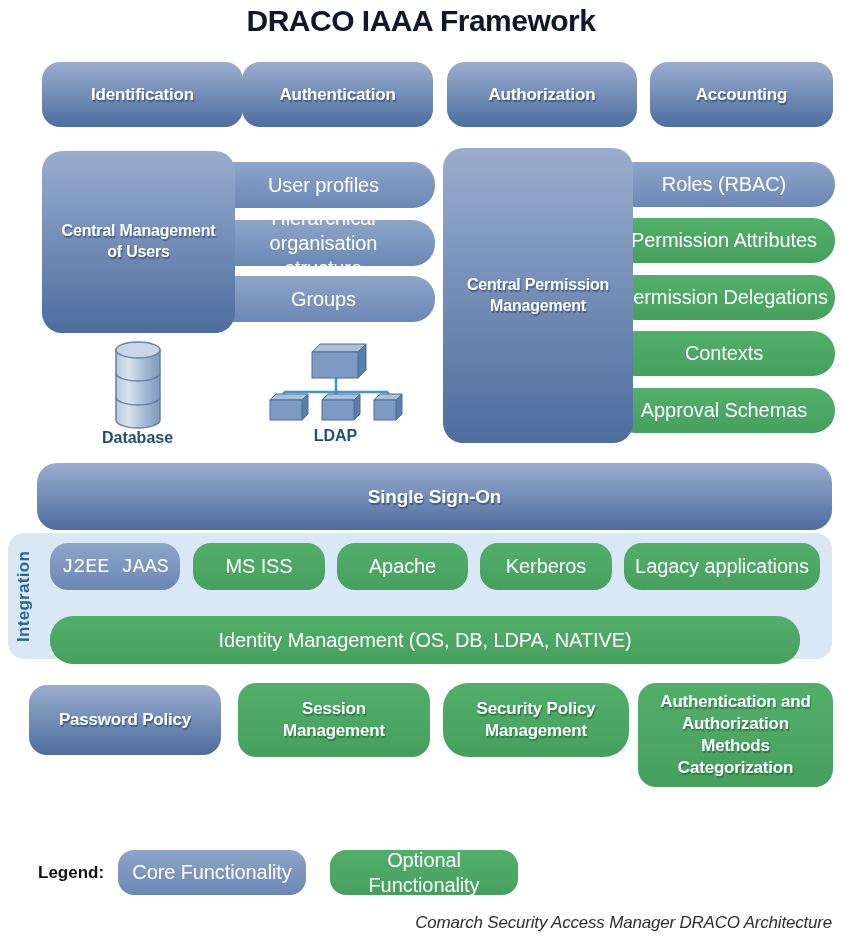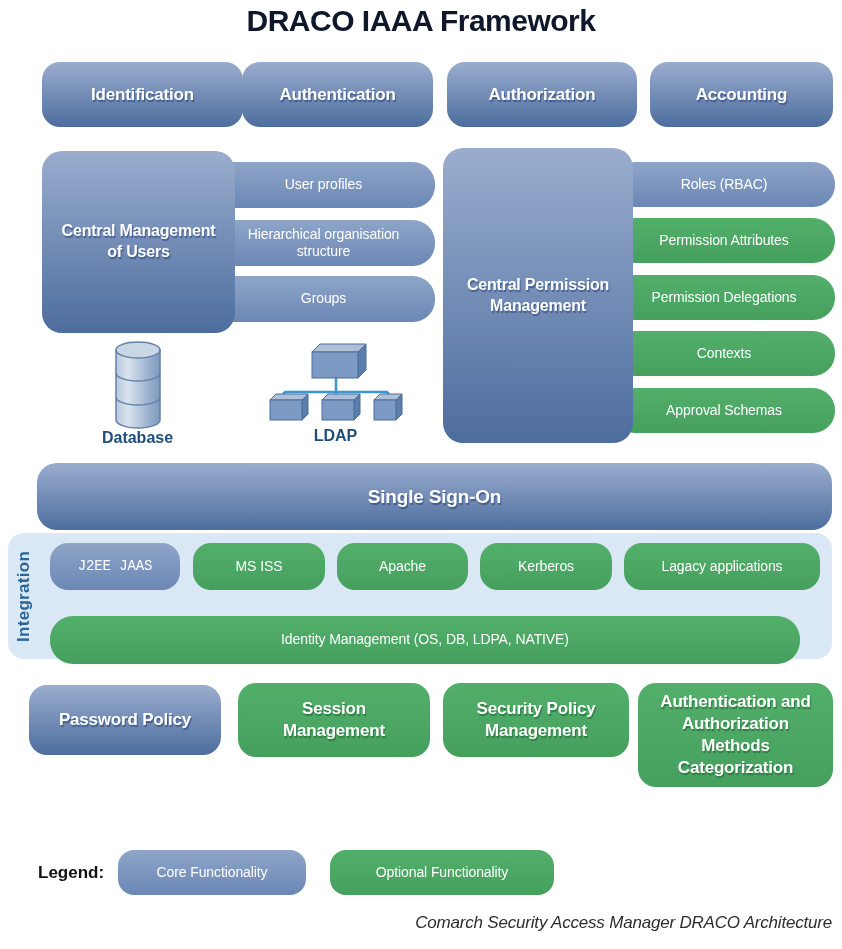--- a/index.html
+++ b/index.html
@@ -9,21 +9,21 @@
   }
   .abs{position:absolute;box-sizing:border-box;}
   .flexc{display:flex;align-items:center;justify-content:center;text-align:center;}
   .g-blue{background:linear-gradient(180deg,#9AADCE 0%,#4D6D9E 100%);}
   .g-blue2{background:linear-gradient(180deg,#8EA5C8 0%,#6B87B5 100%);}
   .g-green{background:linear-gradient(180deg,#52AF6A 0%,#45A05D 100%);}
   .r18{border-radius:18px;} .r20{border-radius:20px;} .r22{border-radius:22px;} .r16{border-radius:16px;}
   .hd{color:#ffffff;font-weight:800;font-size:17px;letter-spacing:-0.2px;
       text-shadow:1px 2px 1px rgba(38,62,112,0.60);}
   .hd-green{text-shadow:1px 2px 1px rgba(22,88,46,0.55);}
-  .sm{color:#ffffff;font-weight:500;font-size:14px;line-height:1.25;letter-spacing:-0.1px;}
+  .sm{color:#ffffff;font-weight:500;font-size:20px;line-height:1.25;letter-spacing:-0.1px;}
   .title{
     position:absolute;left:0;top:4px;width:842px;text-align:center;
     font-size:30px;font-weight:800;color:#0f172a;letter-spacing:-0.5px;
   }
   .big-label{font-size:16px;line-height:1.3;padding:0 14px;}
   .vert-label{
     writing-mode:vertical-rl;transform:rotate(180deg);
     color:#2B6699;font-weight:800;font-size:17px;letter-spacing:0.3px;
     display:flex;align-items:center;justify-content:center;
   }
@@ -160,30 +160,30 @@
   <div class="abs flexc g-green r18 sm" style="left:50px;top:616px;width:750px;height:48px;border-radius:23px;">
     <span>Identity Management (OS, DB, LDPA, NATIVE)</span>
   </div>
 
   <div class="abs flexc g-blue r18 hd" style="left:29px;top:685px;width:192px;height:70px;">
     <span>Password Policy</span>
   </div>
   <div class="abs flexc g-green r18 hd hd-green" style="left:238px;top:683px;width:192px;height:74px;padding:0 34px;line-height:1.3;">
     <span>Session Management</span>
   </div>
-  <div class="abs flexc g-green r18 hd hd-green" style="left:443px;top:683px;width:186px;height:74px;padding:0 24px;line-height:1.3;">
+  <div class="abs flexc g-green r18 hd hd-green" style="left:443px;top:683px;width:186px;height:74px;padding:0 24px;line-height:1.3;border-radius:25px;">
     <span>Security Policy Management</span>
   </div>
   <div class="abs flexc g-green r18 hd hd-green" style="left:638px;top:683px;width:195px;height:104px;padding:0 14px;line-height:1.3;">
     <span>Authentication and Authorization Methods Categorization</span>
   </div>
 
   <div class="abs flexc legend-label" style="left:38px;top:850px;height:45px;">Legend:</div>
   <div class="abs flexc g-blue2 r16 sm" style="left:118px;top:850px;width:188px;height:45px;">
     <span>Core Functionality</span>
   </div>
-  <div class="abs flexc g-green r16 sm" style="left:330px;top:850px;width:224px;height:45px;">
+  <div class="abs flexc g-green r16 sm" style="left:330px;top:850px;width:188px;height:45px;">
     <span>Optional Functionality</span>
   </div>
 
   <div class="footer">Comarch Security Access Manager DRACO Architecture</div>
 
 </div>
 
 </body></html>

